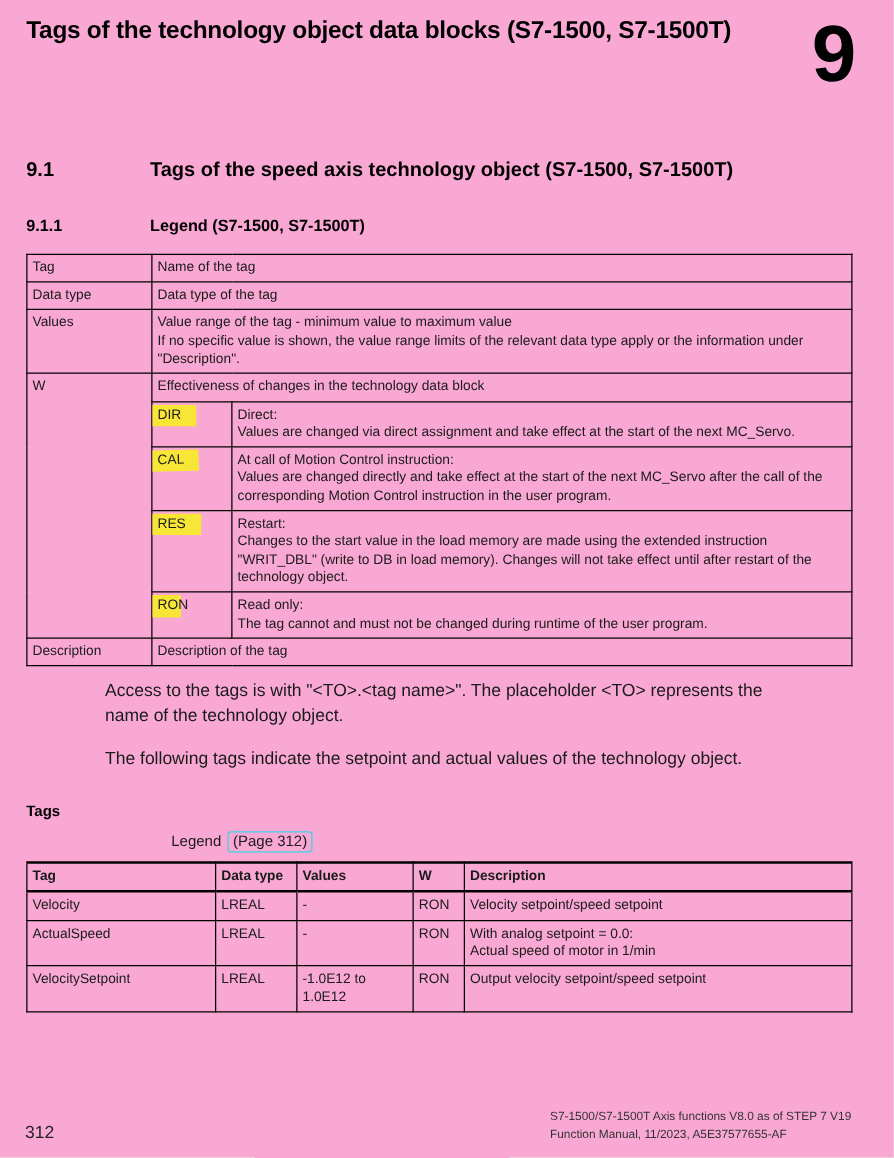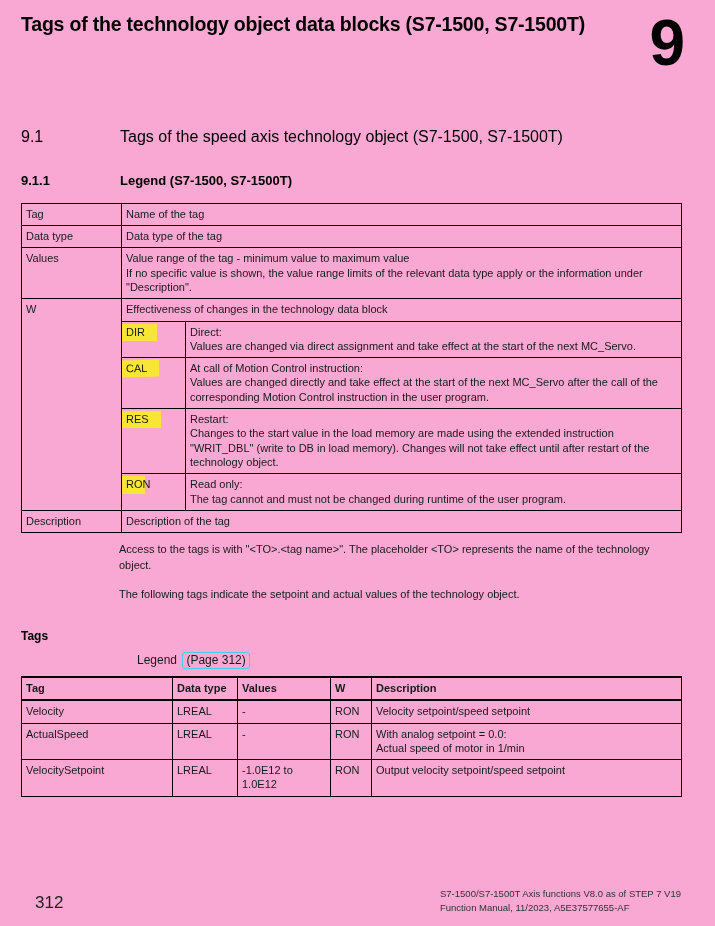--- a/index.html
+++ b/index.html
@@ -21,21 +21,21 @@
   .chapter-title {
     width:600px;
     font-size:19.5px; font-weight:bold; line-height:1.2; color:#000;
     letter-spacing:-0.2px;
   }
   .chapter-num {
     font-size:64px; font-weight:bold; line-height:0.95; color:#000;
   }
   
   .sec { display:grid; grid-template-columns:99px 1fr; margin-left:21px; color:#000; }
-  .sec-91   { margin-top:54px; font-size:16px;   font-weight:normal; }
+  .sec-91   { margin-top:54px; font-size:16px;   font-weight:bold; }
   .sec-911  { margin-top:27px; font-size:13px;   font-weight:bold; }
   .sec-912  { margin-top:24px; font-size:13px;   font-weight:bold; }
   
   table { border-collapse:collapse; margin-left:21px; width:660px; table-layout:fixed; }
   td, th {
     border:1px solid #000;
     font-size:11px; line-height:1.3;
     padding:3px 4px 4px 4px;
     vertical-align:top; text-align:left;
     overflow:hidden;
@@ -54,36 +54,36 @@
     background:linear-gradient(90deg, var(--color-highlight,#f8e637) 0 68%, transparent 68%);
     display:inline-block;
     padding:1px 6px 2px 5px; margin:-1px 0 0 -5px;
   }
   .hl-cell {
     background:var(--color-highlight,#f8e637);
     display:inline-block;
     padding:0 2px 1px 1px; margin-left:-1px;
   }
   
-  .body-text { font-size:11px; line-height:1.45; margin-left:119px; }
+  .body-text { font-size:14px; line-height:1.45; margin-left:84px; }
   .access-note { margin-top:9px; width:556px; }
   .intro-note  { margin-top:13px; width:560px; }
   .tags-heading { margin:26px 0 0 21px; font-size:12px; font-weight:bold; color:#000; }
   .legend-line { margin:9px 0 0 137px; font-size:12px; }
   .page-link {
     display:inline-block;
     border:1.5px solid var(--color-link-box,#3fd4e4);
     border-radius:3px;
     padding:0 3px 1px 3px; margin-left:2px;
     color:#1a1a1a; text-decoration:none; cursor:pointer;
   }
   
   .footer-pagenum {
-    position:absolute; left:35px; bottom:13px;
-    font-size:17px; color:#222;
+    position:absolute; left:20px; bottom:13px;
+    font-size:14px; color:#222;
   }
   .doc-info {
     position:absolute; right:34px; bottom:10px;
     text-align:left; font-size:9.5px; line-height:1.55; color:#333;
   }
 </style>
 </head>
 <body>
 
 <div class="page">

